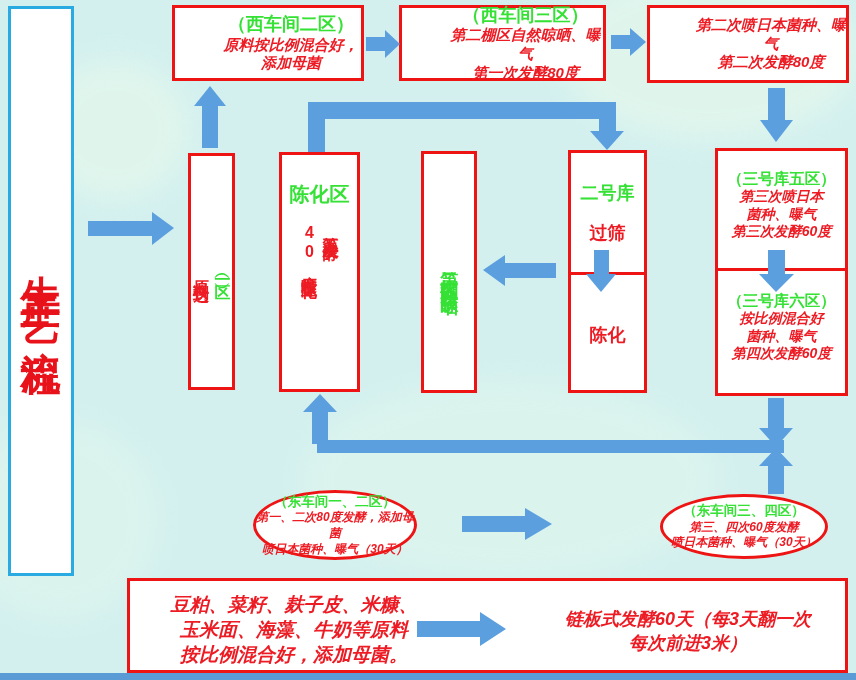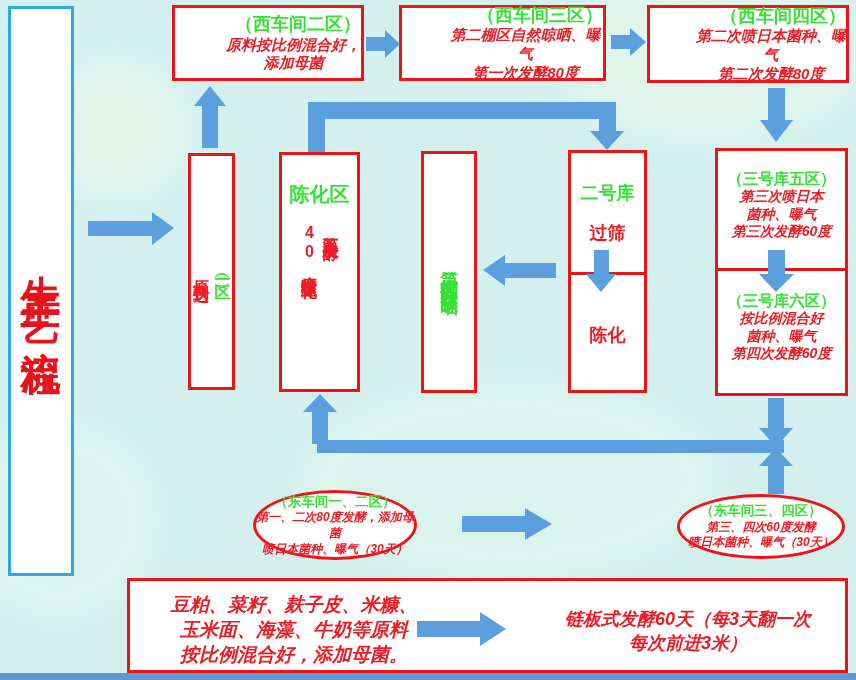--- a/index.html
+++ b/index.html
@@ -22,21 +22,21 @@
   .vtitle{writing-mode:vertical-rl;text-orientation:upright;color:#e8121a;font-size:40px;
           letter-spacing:10px;line-height:1;}
   .vtitle span + span{margin-inline-start:36px;}
 
   
   .vpair{writing-mode:vertical-rl;line-height:1.15;font-size:16px;letter-spacing:2px;}
   .vpair span{display:block;}
   .vpair span + span{margin-block-start:3px;}
   .upright{text-orientation:upright;}
 
-  .topbox{display:flex;flex-direction:column;align-items:flex-end;justify-content:center;line-height:1.25;padding-left:46px;}
+  .topbox{display:flex;flex-direction:column;align-items:center;justify-content:center;line-height:1.25;padding-left:46px;}
   .topbox .t{font-size:18px;}
   .topbox .body{font-size:15px;}
 
   .cellbox{display:flex;flex-direction:column;align-items:center;line-height:1.25;}
 
   .divider{position:absolute;left:-1px;right:-1px;height:3px;background:#ee1414;}
 
   .oval{position:absolute;background:#fff;border:3px solid #ee1414;border-radius:50%;box-sizing:border-box;
         display:flex;flex-direction:column;align-items:center;justify-content:center;line-height:1.3;}
   .oval .t{font-size:13.5px;}
@@ -67,21 +67,20 @@
     <div class="t green">（西车间二区）</div>
     <div class="body red">原料按比例混合好，
 添加母菌</div>
   </div>
   <div class="node topbox" style="left:399px;top:5px;width:207px;height:76px;">
     <div class="t green">（西车间三区）</div>
     <div class="body red">第二棚区自然晾晒、曝气
 第一次发酵80度</div>
   </div>
   <div class="node topbox" style="left:647px;top:5px;width:202px;height:78px;">
-    <div class="t green">（西车间四区）</div>
     <div class="body red">第二次喷日本菌种、曝气
 第二次发酵80度</div>
   </div>
 
   <div class="node" style="left:188px;top:153px;width:47px;height:237px;display:flex;align-items:center;justify-content:center;">
     <div class="vpair">
       <span class="green">（一区）</span>
       <span class="red">原料到达</span>
     </div>
   </div>
@@ -119,21 +118,21 @@
 菌种、曝气
 第四次发酵60度</div>
     </div>
   </div>
 
   <div class="oval" style="left:225px;top:490px;width:164px;height:70px;margin-left:28px;">
     <div class="t green">（东车间一、二区）</div>
     <div class="body red">第一、二次80度发酵，添加母菌
 喷日本菌种、曝气（30天）</div>
   </div>
-  <div class="oval" style="left:677px;top:494px;width:168px;height:65px;">
+  <div class="oval" style="left:660px;top:494px;width:168px;height:65px;">
     <div class="t green">（东车间三、四区）</div>
     <div class="body red">第三、四次60度发酵
 喷日本菌种、曝气（30天）</div>
   </div>
 
   <div class="node" style="left:127px;top:578px;width:721px;height:95px;">
     <div class="body red" style="position:absolute;left:14px;top:11px;width:300px;font-size:19px;line-height:1.32;">豆粕、菜籽、麸子皮、米糠、
 玉米面、海藻、牛奶等原料
 按比例混合好，添加母菌。</div>
     <div class="body red" style="position:absolute;left:408px;top:26px;width:300px;font-size:18px;line-height:1.35;">链板式发酵60天（每3天翻一次

